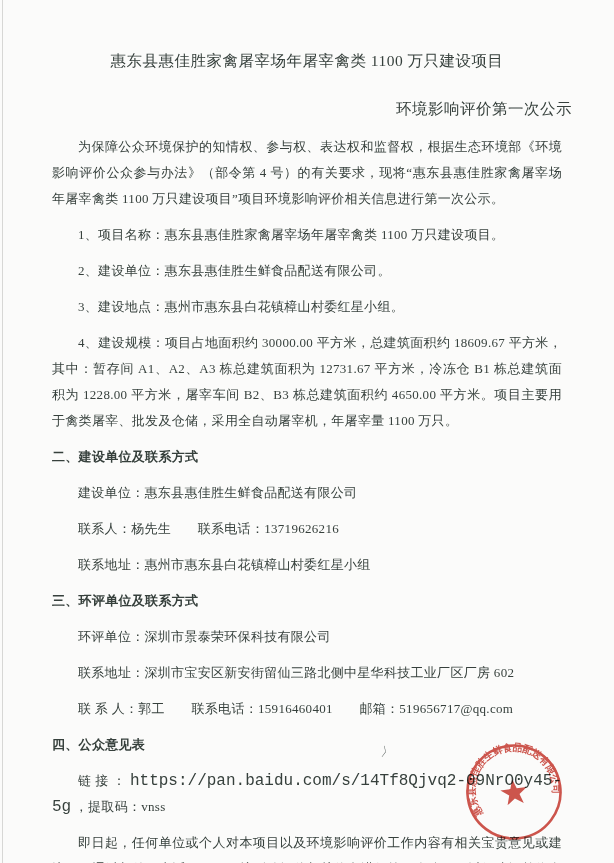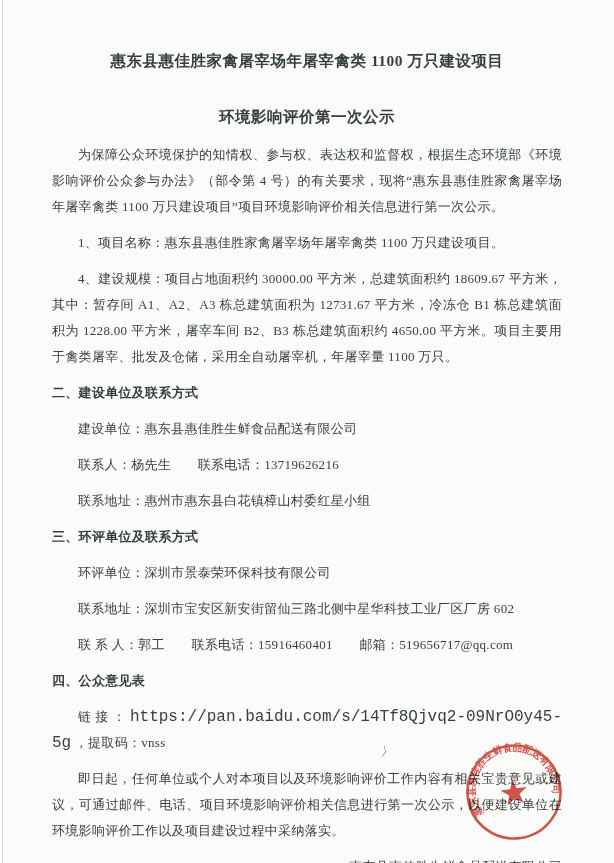--- a/index.html
+++ b/index.html
@@ -20,24 +20,24 @@
     position: absolute; left: 2px; top: 0; bottom: 0; width: 1px;
     background: #d7d7d5;
   }
   .content {
     position: absolute; left: 42px; top: 46px; width: 530px;
     font-size: 13px; line-height: 26px;
     text-align: justify;
     letter-spacing: 0.3px;
   }
   .title {
-    font-size: 15.5px; font-weight: bold; text-align: center;
+    font-size: 15.5px; font-weight: normal; text-align: center;
     margin: 0; line-height: 30px; letter-spacing: 0.5px;
   }
-  .title2 { margin-top: 26px; margin-bottom: 10px; }
+  .title2 { margin-top: 18px; margin-bottom: 10px; text-align: right; }
   p { margin: 10px; }
   .indent { text-indent: 2em; }
   .heading { font-weight: bold; }
   .mono { font-family: "Liberation Mono", "DejaVu Sans Mono", monospace; font-size: 16px; letter-spacing: 0; }
   .sig-line { text-align: right; }
   .date-line { text-align: center; padding-right: 38px; }
   .pen-mark {
     position: absolute; left: 381px; top: 744px;
     font-size: 13px; color: #5a625f;
     transform: rotate(12deg);
@@ -57,20 +57,22 @@
 <div class="page">
   <div class="scan-edge"></div>
 
   <div class="content">
     <p class="title">惠东县惠佳胜家禽屠宰场年屠宰禽类 1100 万只建设项目</p>
     <p class="title title2">环境影响评价第一次公示</p>
 
     <p class="indent">为保障公众环境保护的知情权、参与权、表达权和监督权，根据生态环境部《环境影响评价公众参与办法》（部令第 4 号）的有关要求，现将“惠东县惠佳胜家禽屠宰场年屠宰禽类 1100 万只建设项目”项目环境影响评价相关信息进行第一次公示。</p>
 
     <p class="indent">1、项目名称：惠东县惠佳胜家禽屠宰场年屠宰禽类 1100 万只建设项目。</p>
+    <p class="indent">2、建设单位：惠东县惠佳胜生鲜食品配送有限公司。</p>
+    <p class="indent">3、建设地点：惠州市惠东县白花镇樟山村委红星小组。</p>
     <p class="indent">4、建设规模：项目占地面积约 30000.00 平方米，总建筑面积约 18609.67 平方米，其中：暂存间 A1、A2、A3 栋总建筑面积为 12731.67 平方米，冷冻仓 B1 栋总建筑面积为 1228.00 平方米，屠宰车间 B2、B3 栋总建筑面积约 4650.00 平方米。项目主要用于禽类屠宰、批发及仓储，采用全自动屠宰机，年屠宰量 1100 万只。</p>
 
     <p class="heading">二、建设单位及联系方式</p>
     <p class="indent">建设单位：惠东县惠佳胜生鲜食品配送有限公司</p>
     <p class="indent">联系人：杨先生　　联系电话：13719626216</p>
     <p class="indent">联系地址：惠州市惠东县白花镇樟山村委红星小组</p>
 
     <p class="heading">三、环评单位及联系方式</p>
     <p class="indent">环评单位：深圳市景泰荣环保科技有限公司</p>
     <p class="indent">联系地址：深圳市宝安区新安街留仙三路北侧中星华科技工业厂区厂房 602</p>

